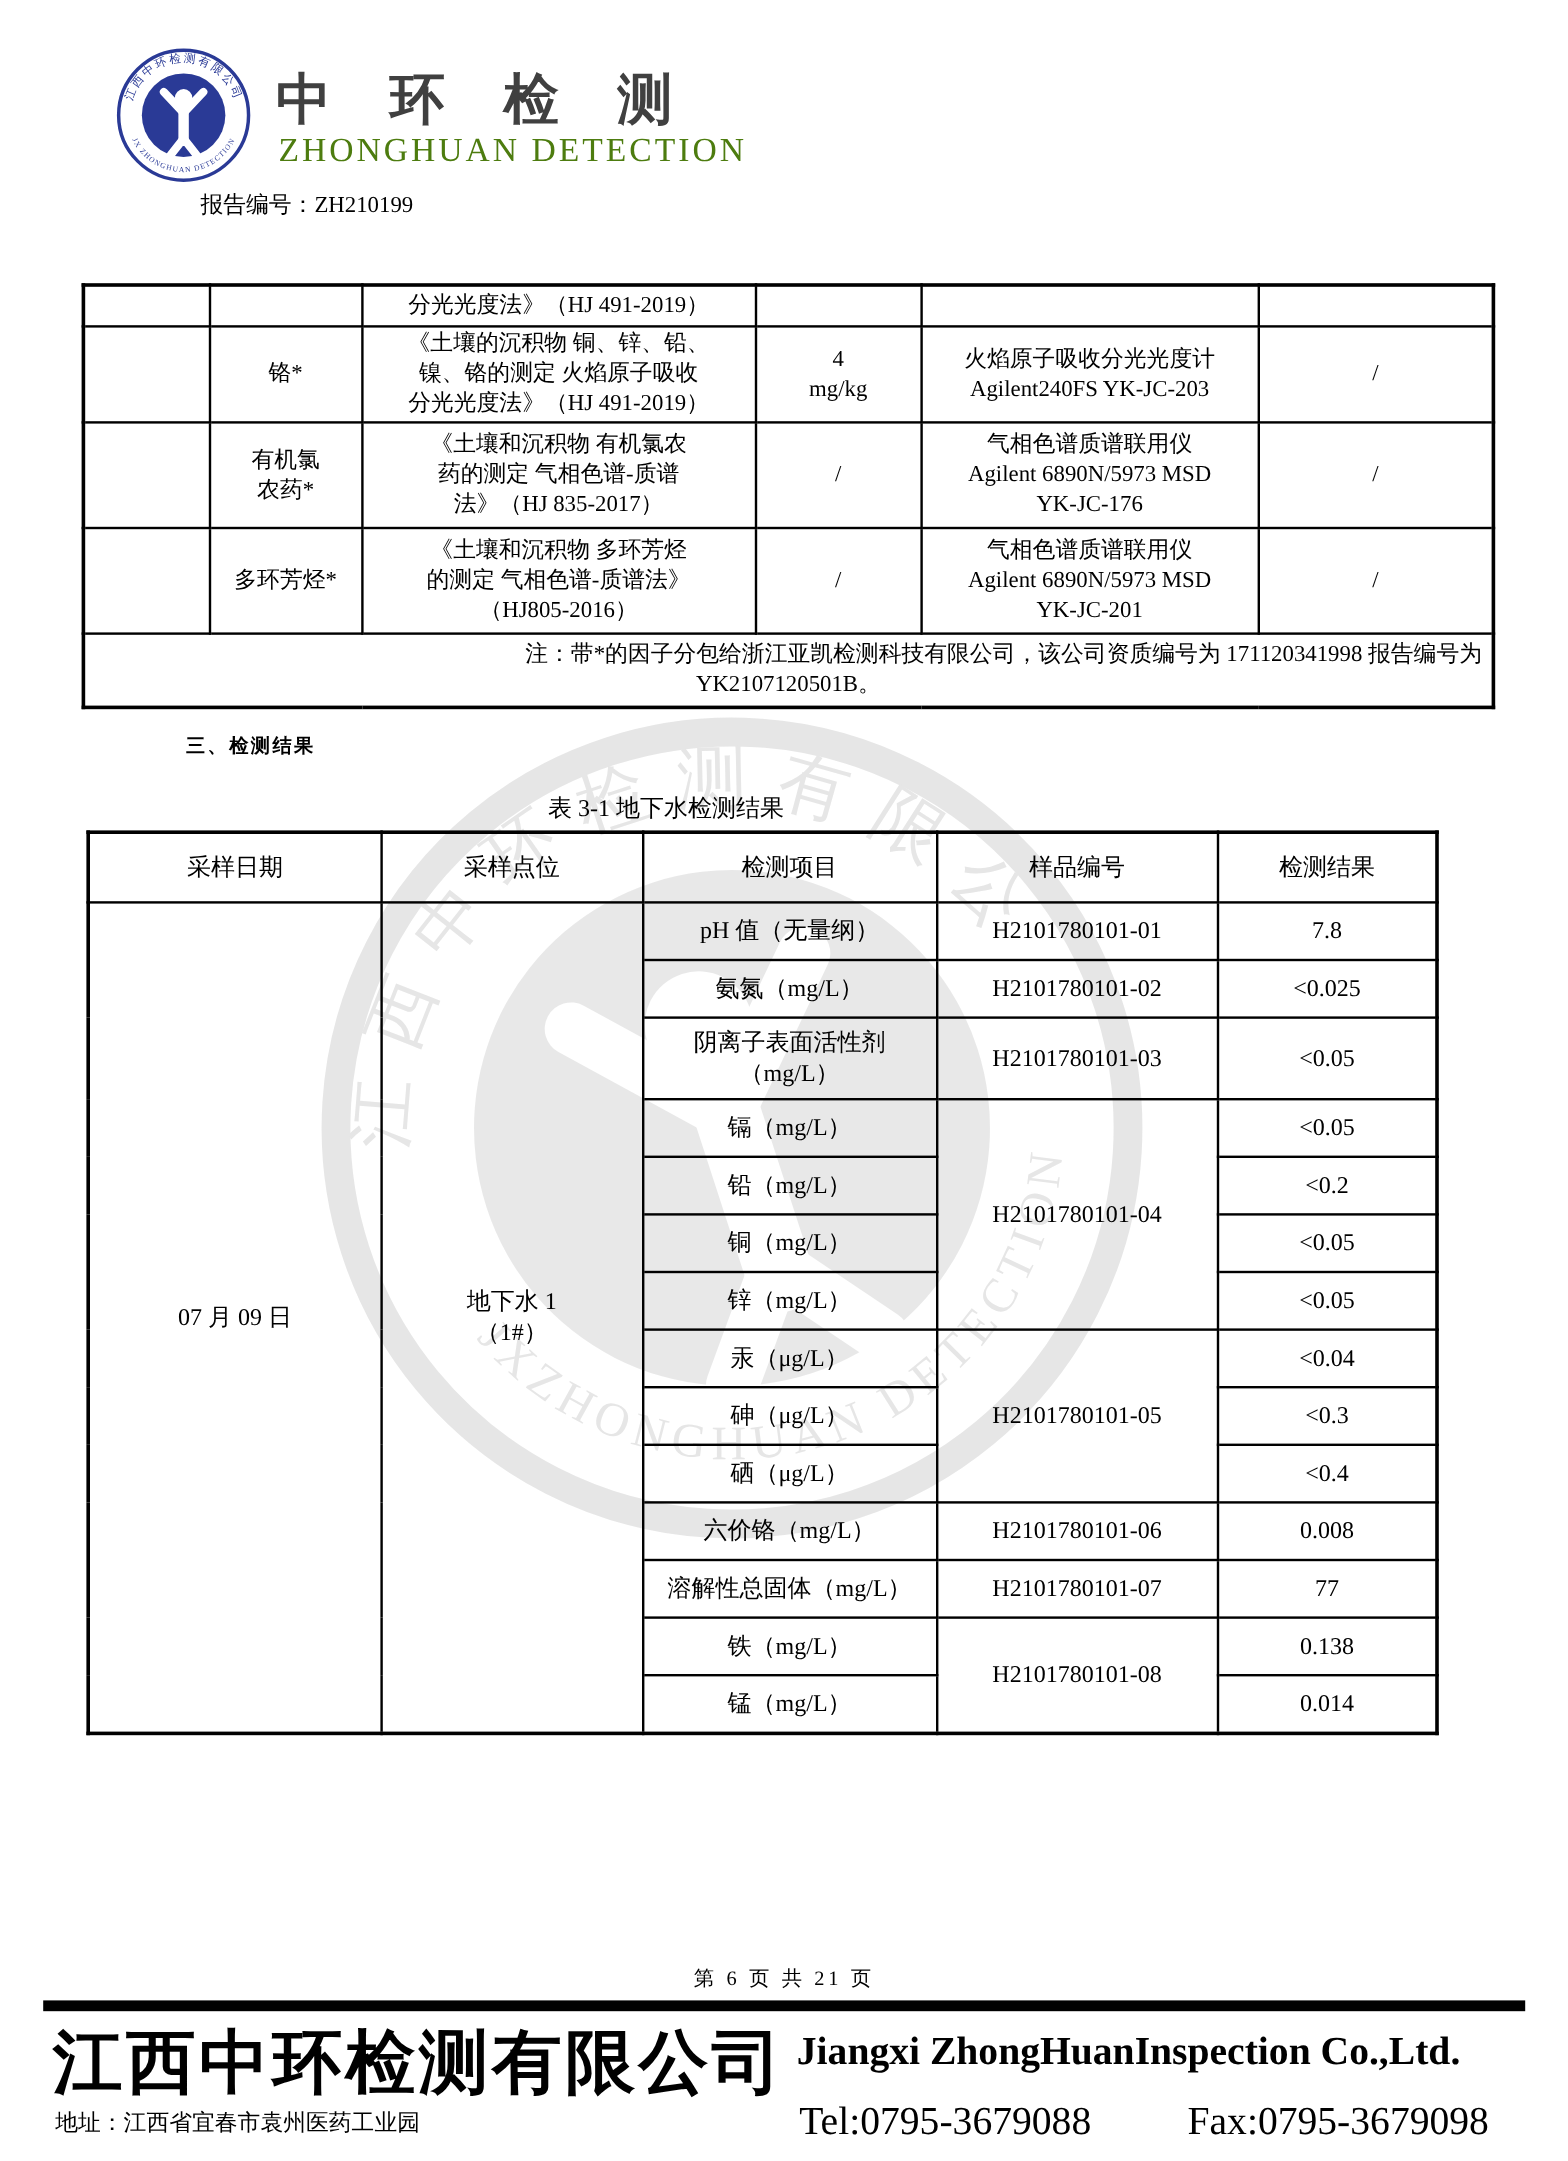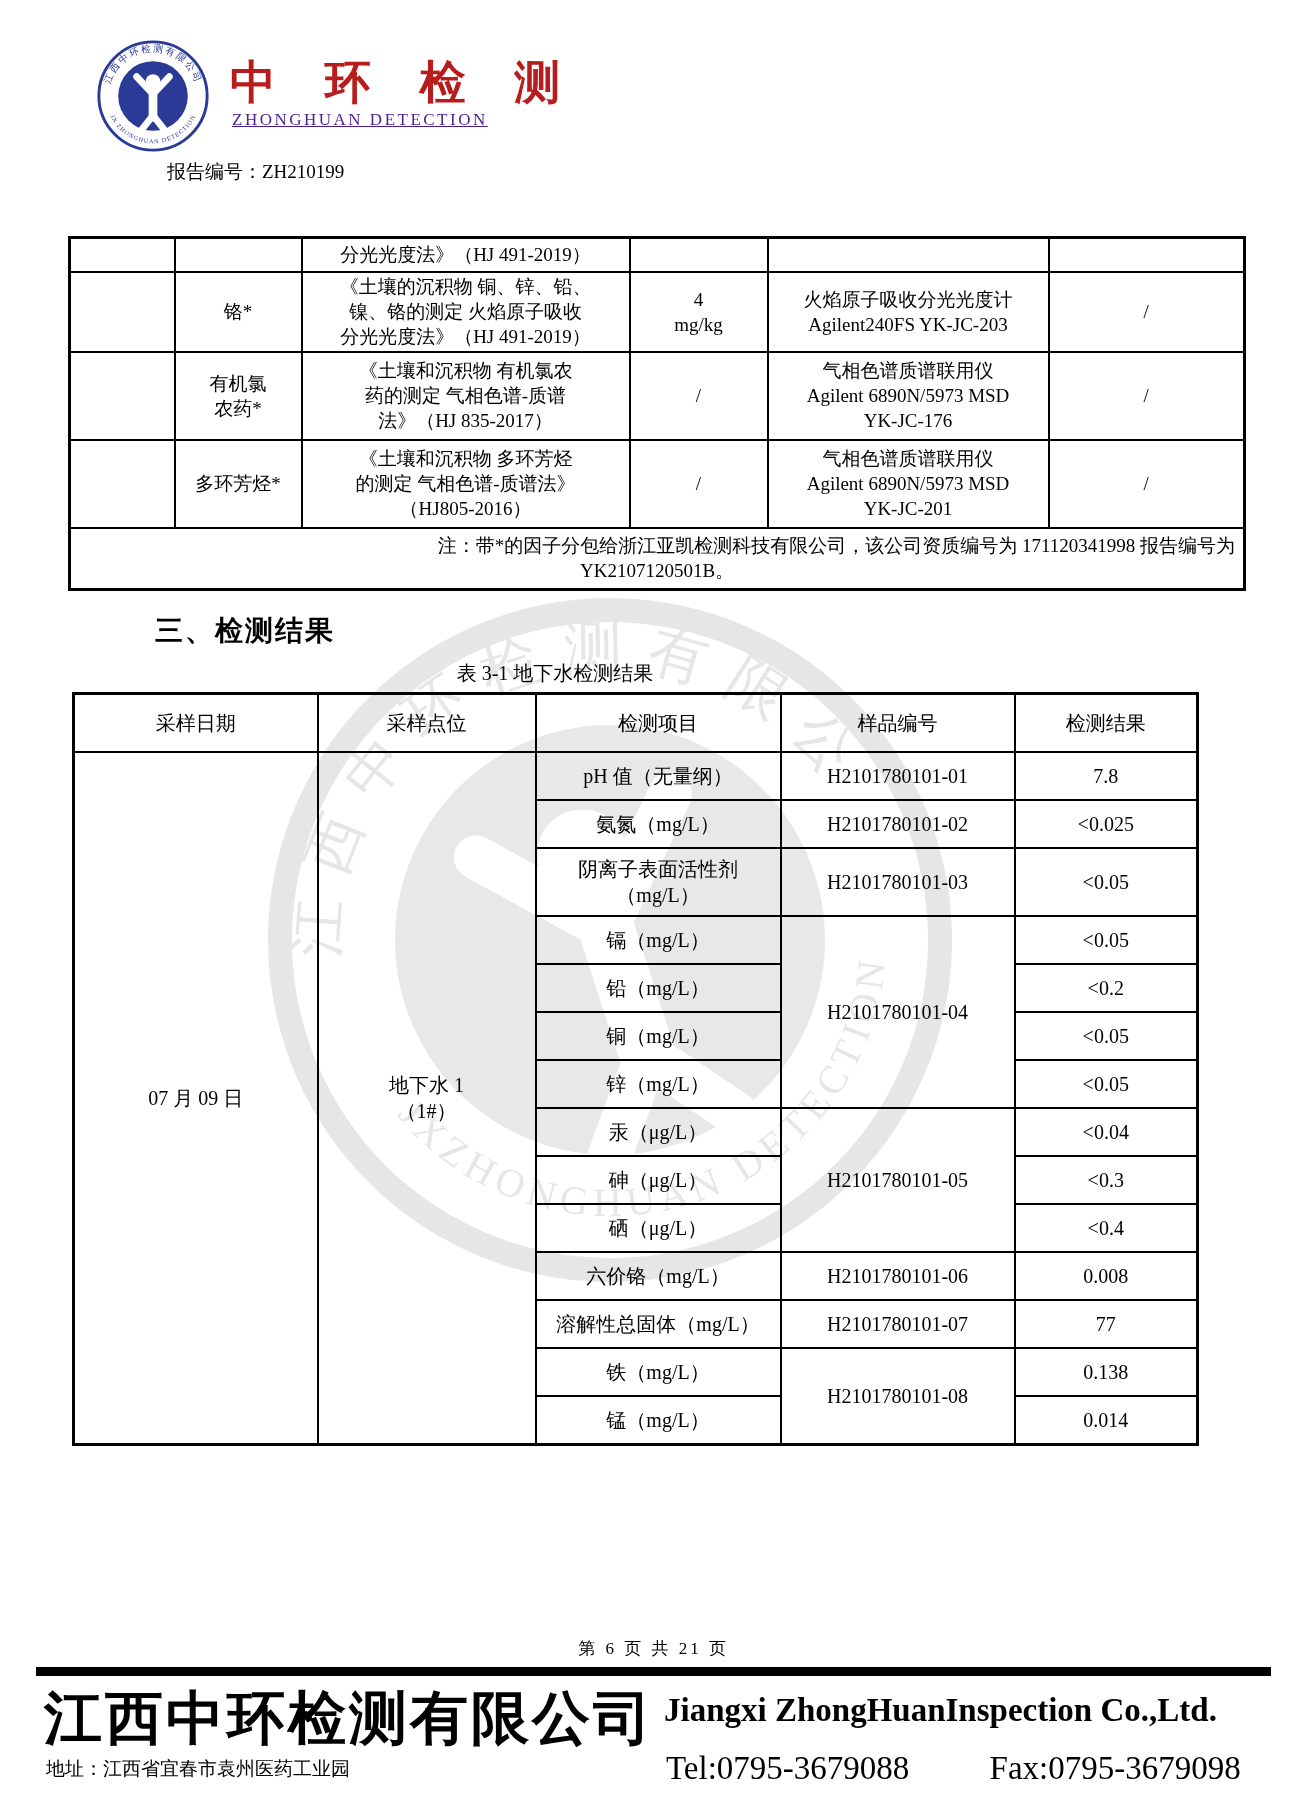--- a/index.html
+++ b/index.html
@@ -7,33 +7,33 @@
     width:1307px;height:1801px;position:relative;background:#ffffff;
     font-family:"Liberation Serif","DejaVu Serif",serif;color:#000;overflow:hidden;
   }
   .abs{position:absolute;}
   .preline{white-space:pre-line;}
   
   #watermark{left:230px;top:560px;width:760px;height:760px;z-index:0;pointer-events:none;}
   
   #logo{left:95px;top:38px;width:116px;height:116px;z-index:2;}
   .brand-cn{left:230px;top:52px;font-family:"Liberation Sans","DejaVu Sans",sans-serif;
-    font-weight:bold;font-size:46px;letter-spacing:18px;color:#b91c1c;z-index:2;}
-  .brand-en{left:232px;top:110px;font-size:17px;letter-spacing:2.5px;color:#4c1d95;z-index:2;text-decoration:underline;}
+    font-weight:bold;font-size:46px;letter-spacing:18px;color:#404040;z-index:2;}
+  .brand-en{left:232px;top:110px;font-size:28px;letter-spacing:2.5px;color:#4d7c0f;z-index:2;}
   .info-block{left:167px;top:158px;font-size:19px;line-height:28px;z-index:2;}
   
   table{border-collapse:collapse;table-layout:fixed;background:transparent;z-index:1;}
   td{border:2px solid #000;text-align:center;vertical-align:middle;padding:1px 4px;overflow:hidden;}
   #method-table{position:absolute;left:68px;top:236px;width:1175px;border:3px solid #000;
     font-size:19px;line-height:25px;}
   #method-table .note-cell{padding:4px 8px;}
   .note-line1{text-align:right;padding-left:14px;}
   .note-line2{text-align:center;}
   .section-title{left:155px;top:612px;font-family:Liberation Sans, sans-serif;
-    font-weight:bold;font-size:28px;letter-spacing:2px;z-index:1;}
+    font-weight:bold;font-size:16px;letter-spacing:2px;z-index:1;}
   .table-caption{left:0;top:660px;width:1110px;text-align:center;font-size:20px;z-index:1;}
   #main-table{position:absolute;left:72px;top:692px;width:1124px;border:3px solid #000;
     font-size:20px;line-height:26px;}
   #main-table .hrow td{height:54px;}
   #main-table tr.r td{height:44px;}
   #main-table tr.r2 td{height:64px;}
   
   .pagenum{left:0;top:1637px;width:1307px;text-align:center;font-size:17px;letter-spacing:3px;z-index:1;}
   .rule{left:36px;top:1667px;width:1235px;height:9px;background:#000;z-index:1;}
   .company-cn{left:44px;top:1680px;font-family:"Liberation Sans","DejaVu Sans",sans-serif;

